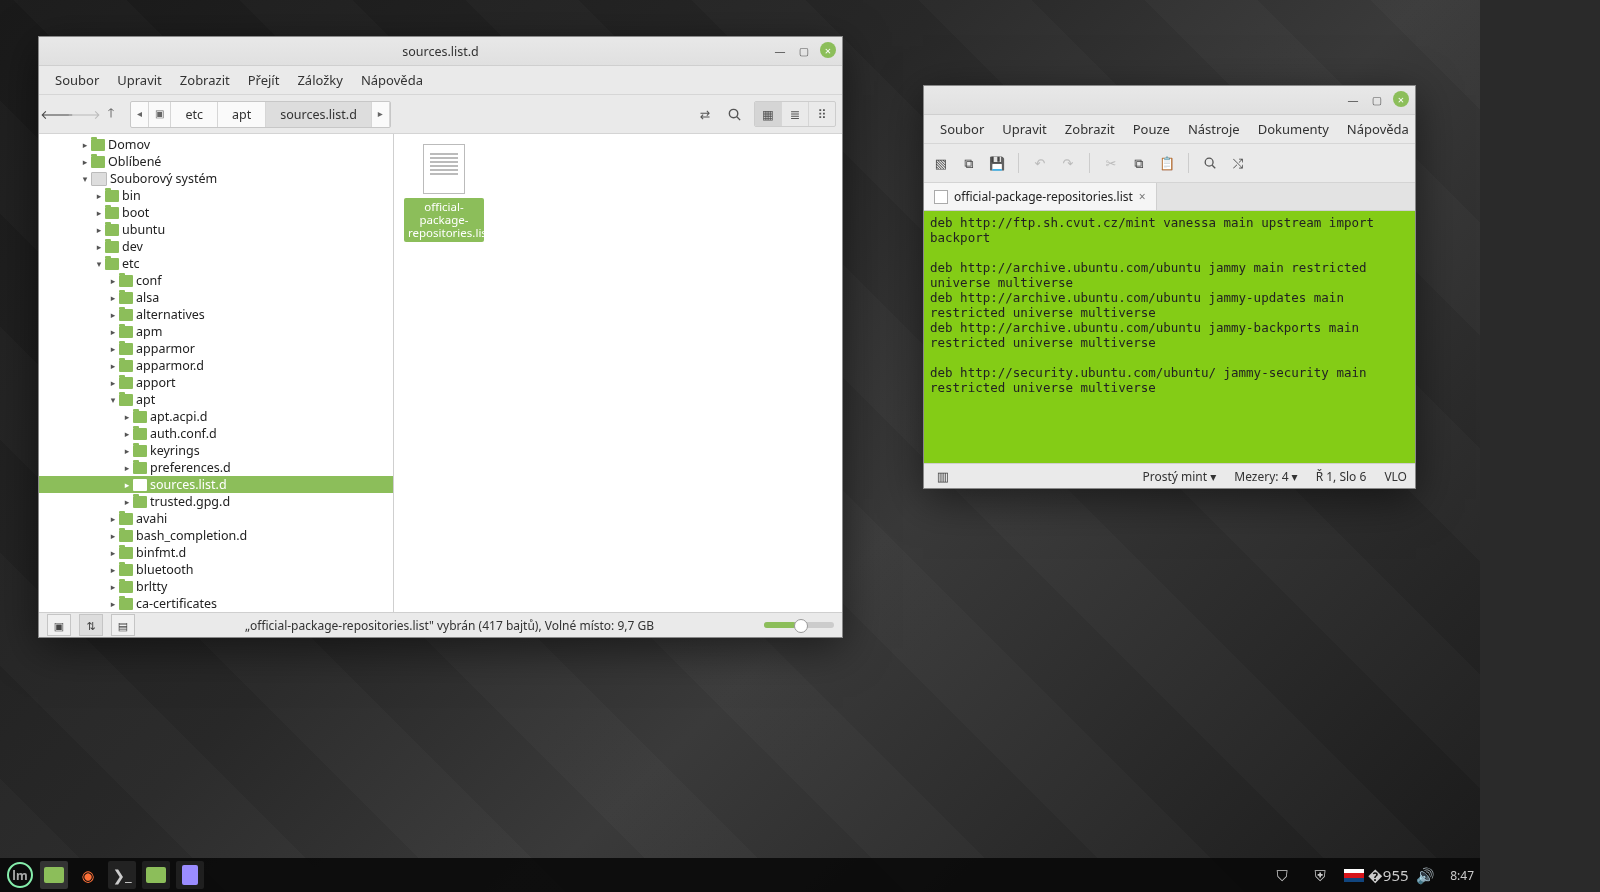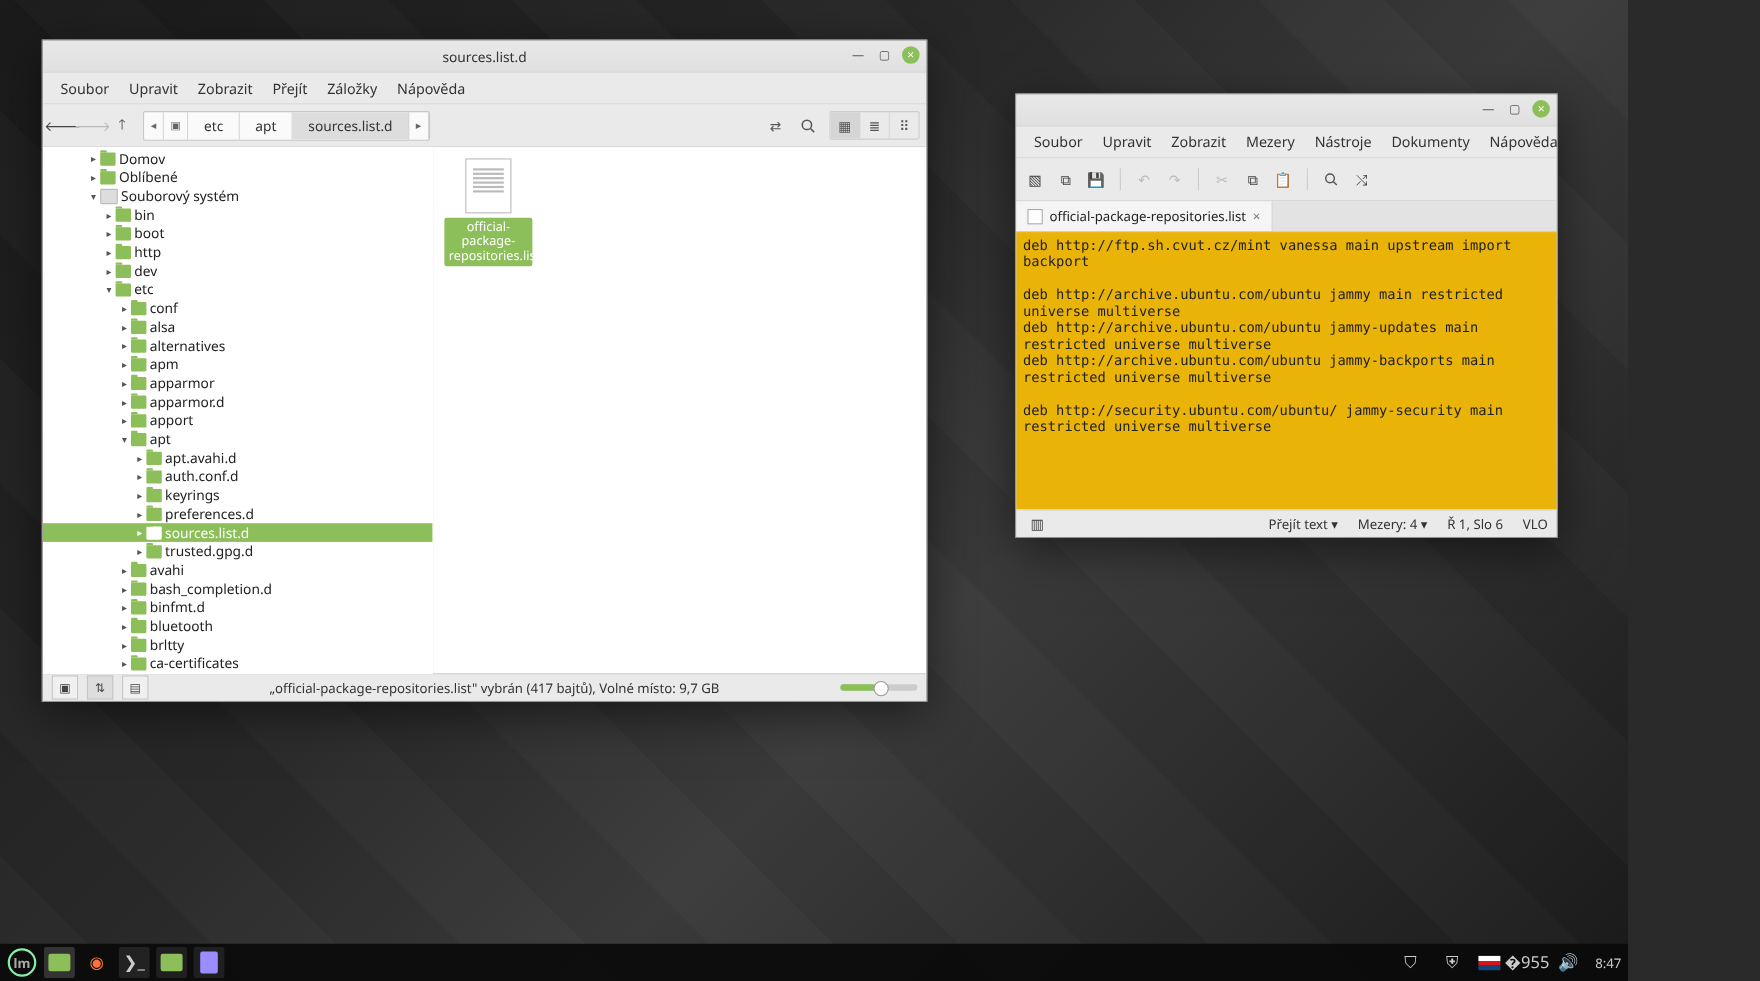--- a/index.html
+++ b/index.html
@@ -51,21 +51,21 @@
 .sbtn.active{background:#ddd}
 
 .editor .toolbar{gap:6px}
 .tbicon{width:22px;height:22px;display:flex;align-items:center;justify-content:center;color:#444;font-size:13px}
 .tbicon.disabled{color:#bbb}
 .tsep{width:1px;height:20px;background:#ccc;margin:0 4px}
 .tabbar{display:flex;background:#e3e3e3;border-bottom:1px solid #cfcfcf}
 .tab{display:flex;align-items:center;gap:6px;padding:5px 10px;background:#f5f5f5;border-right:1px solid #cfcfcf;font-size:12px}
 .tab .fico2{width:12px;height:12px;background:#fff;border:1px solid #aaa;display:inline-block}
 .tab .x{color:#777;font-size:12px}
-.editor-body{flex:1;background:#eab308;padding:4px 6px;font-family:"DejaVu Sans Mono","Consolas",monospace;font-size:12.5px;color:#222;white-space:pre-wrap;overflow:auto;cursor:text}
+.editor-body{flex:1;background:#84cc16;padding:4px 6px;font-family:"DejaVu Sans Mono","Consolas",monospace;font-size:12.5px;color:#222;white-space:pre-wrap;overflow:auto;cursor:text}
 .editor-status{height:24px;border-top:1px solid #cfcfcf;background:#eaeaea;display:flex;align-items:center;padding:0 8px;font-size:12px;color:#333;gap:18px}
 .editor-status .es-spacer{flex:1}
 
 .taskbar{position:absolute;left:0;right:0;bottom:0;height:34px;background:rgba(10,10,10,0.92);display:flex;align-items:center;padding:0 6px;gap:6px}
 .tb-item{width:28px;height:28px;display:flex;align-items:center;justify-content:center;color:#ccc;font-size:15px;border-radius:2px}
 .tb-item.running{background:rgba(255,255,255,0.08)}
 .tb-right{margin-left:auto;display:flex;align-items:center;gap:10px;color:#ccc;font-size:12px}
 .flag{width:20px;height:13px;background:linear-gradient(to bottom,#fff 0 33%,#d7141a 33% 66%,#11457e 66% 100%);display:inline-block;position:relative}
 .mint{width:22px;height:22px;border:2px solid #86efac;border-radius:50%;display:flex;align-items:center;justify-content:center;color:#aaa;font-weight:bold;font-size:12px}
 svg{display:block}
@@ -142,21 +142,21 @@
             <span>bin</span>
           </div>
       <div class="tree-row" style="padding-left:54px">
             <span class="arrow">▸</span>
             <span class="fico"></span>
             <span>boot</span>
           </div>
       <div class="tree-row" style="padding-left:54px">
             <span class="arrow">▸</span>
             <span class="fico"></span>
-            <span>http</span>
+            <span>ubuntu</span>
           </div>
       <div class="tree-row" style="padding-left:54px">
             <span class="arrow">▸</span>
             <span class="fico"></span>
             <span>dev</span>
           </div>
       <div class="tree-row" style="padding-left:54px">
             <span class="arrow">▾</span>
             <span class="fico"></span>
             <span>etc</span>
@@ -199,21 +199,21 @@
           </div>
       <div class="tree-row" style="padding-left:68px">
             <span class="arrow">▾</span>
             <span class="fico"></span>
             <span>apt</span>
           </div>
 
       <div class="tree-row" style="padding-left:82px">
             <span class="arrow">▸</span>
             <span class="fico"></span>
-            <span>apt.avahi.d</span>
+            <span>apt.acpi.d</span>
           </div>
       <div class="tree-row" style="padding-left:82px">
             <span class="arrow">▸</span>
             <span class="fico"></span>
             <span>auth.conf.d</span>
           </div>
       <div class="tree-row" style="padding-left:82px">
             <span class="arrow">▸</span>
             <span class="fico"></span>
             <span>keyrings</span>
@@ -290,21 +290,21 @@
     <div class="controls">
       <span class="ctrl">—</span>
       <span class="ctrl">▢</span>
       <span class="ctrl close">×</span>
     </div>
   </div>
   <div class="menubar">
     <span>Soubor</span>
     <span>Upravit</span>
     <span>Zobrazit</span>
-    <span>Mezery</span>
+    <span>Pouze</span>
     <span>Nástroje</span>
     <span>Dokumenty</span>
     <span>Nápověda</span>
   </div>
   <div class="toolbar">
     <span class="tbicon">▧</span>
     <span class="tbicon">⧉</span>
     <span class="tbicon disabled">💾</span>
     <span class="tsep"></span>
     <span class="tbicon disabled">↶</span>
@@ -332,21 +332,21 @@
   <div class="editor-body">deb http://ftp.sh.cvut.cz/mint vanessa main upstream import backport
 
 deb http://archive.ubuntu.com/ubuntu jammy main restricted universe multiverse
 deb http://archive.ubuntu.com/ubuntu jammy-updates main restricted universe multiverse
 deb http://archive.ubuntu.com/ubuntu jammy-backports main restricted universe multiverse
 
 deb http://security.ubuntu.com/ubuntu/ jammy-security main restricted universe multiverse</div>
   <div class="editor-status">
     <span class="tbicon">▥</span>
     <span class="es-spacer"></span>
-    <span><span>Přejít text</span> ▾</span>
+    <span><span>Prostý mint</span> ▾</span>
     <span><span>Mezery: 4</span> ▾</span>
     <span>Ř 1, Slo 6</span>
     <span>VLO</span>
   </div>
 </div>
 
 <div class="taskbar">
   <span class="tb-item">
         <span class="mint">lm</span>
       </span>

